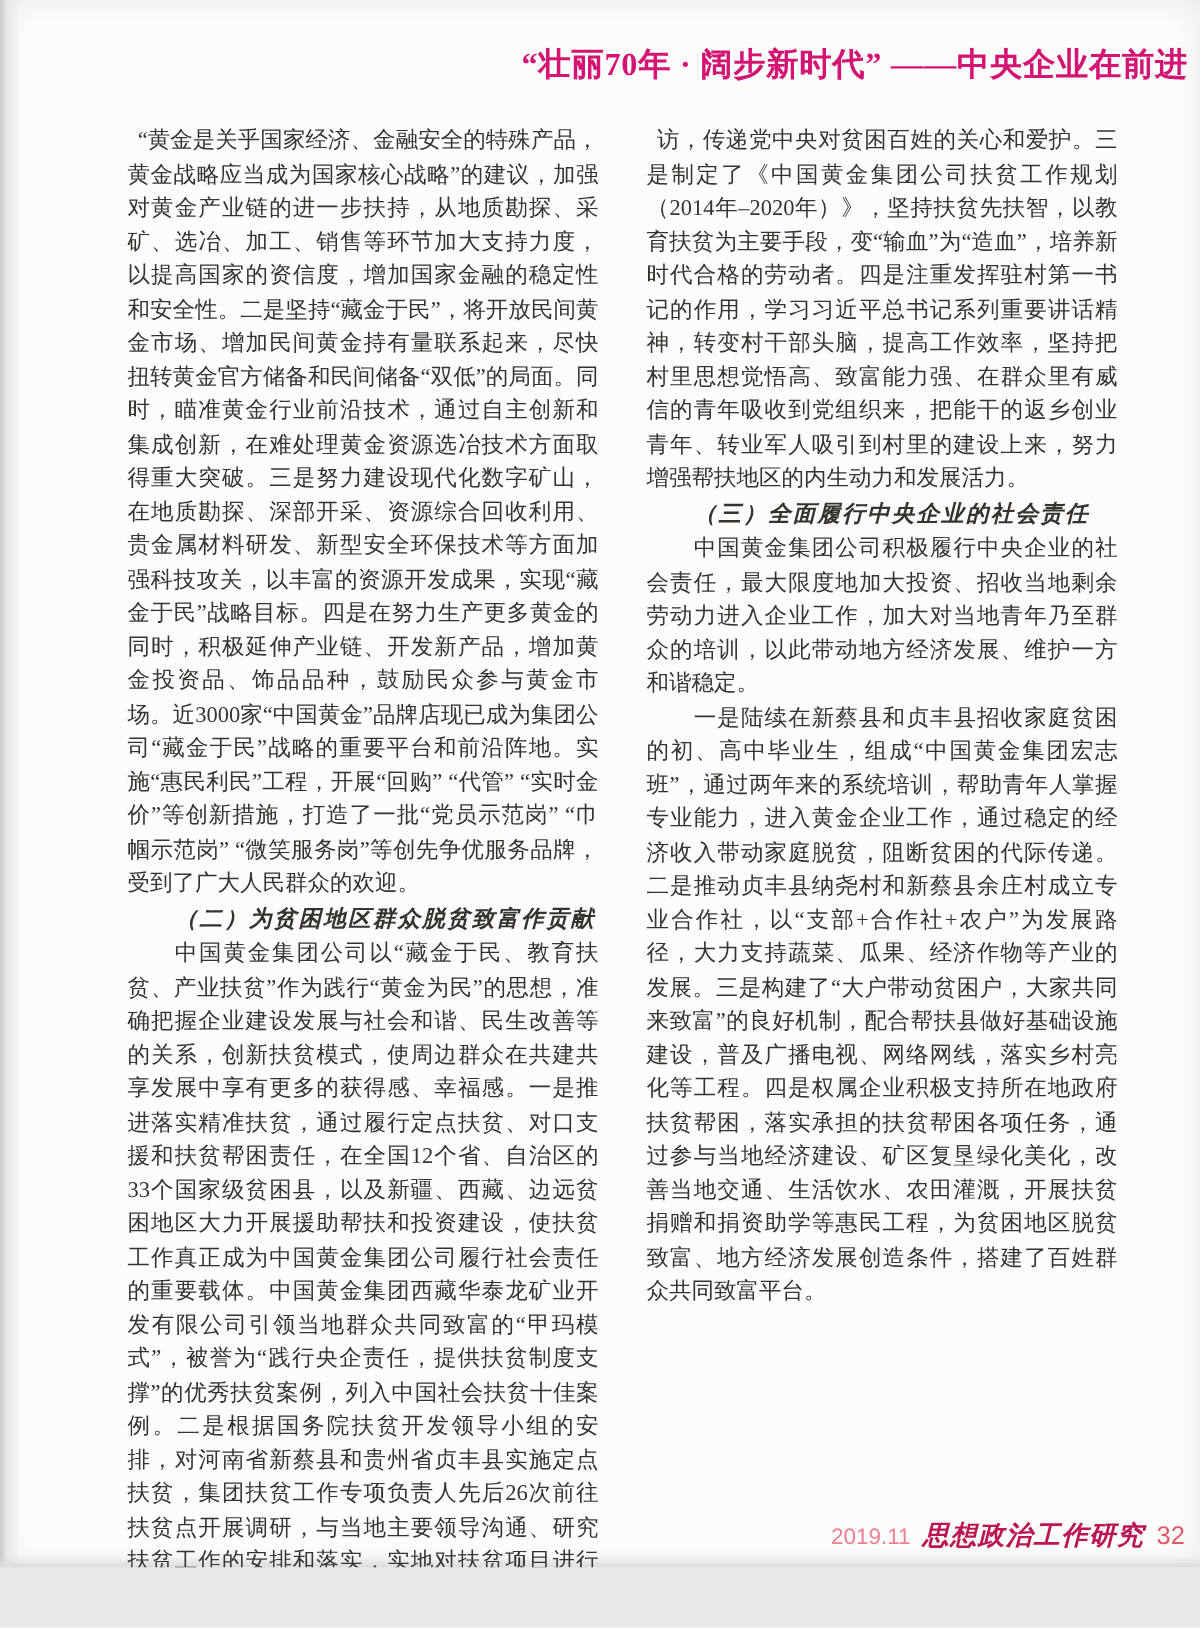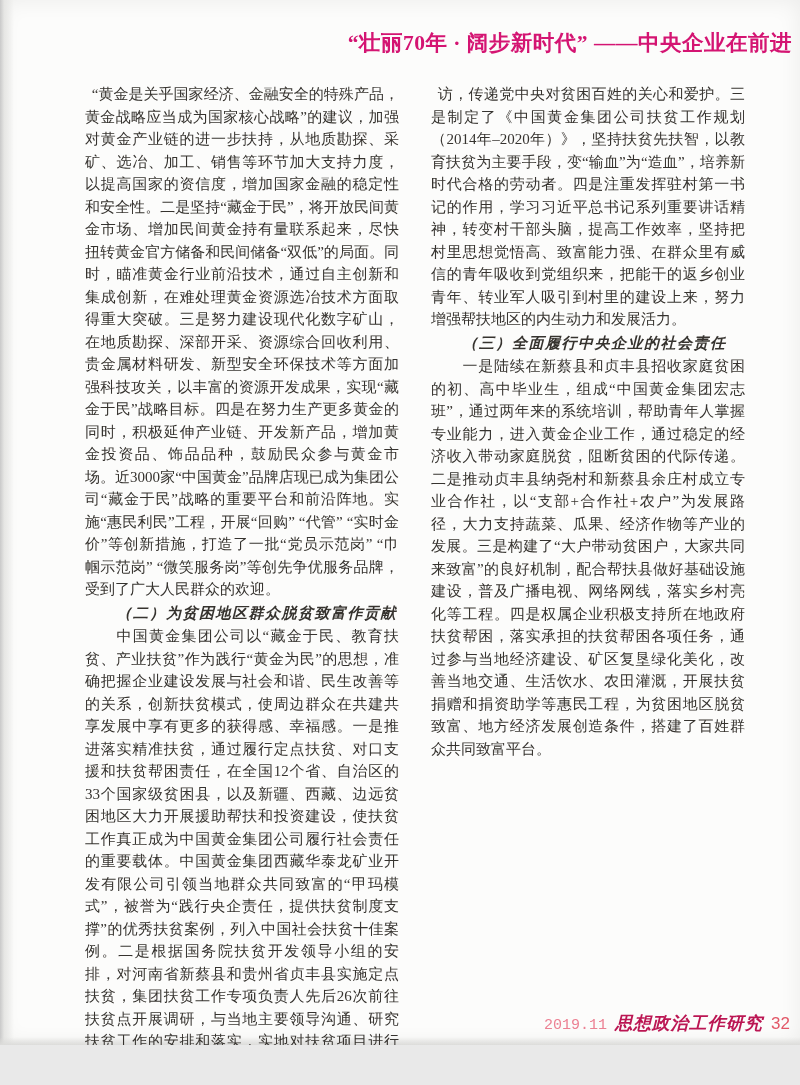--- a/index.html
+++ b/index.html
@@ -50,21 +50,21 @@
     font-size:17px;font-style:italic;letter-spacing:2px;
     color:var(--byline,#4c4944);
     margin-top:40px;
   }
   .page-footer{
     position:absolute;bottom:10px;right:10px;
     display:flex;align-items:baseline;gap:8px;
     white-space:nowrap;
   }
   .footer-issue{
-    font-family:Liberation Mono, monospace;
+    font-family:Liberation Sans, sans-serif;
     font-size:15px;color:var(--footer_issue,#ec8193);
   }
   .footer-journal{
     font-size:17.5px;font-weight:bold;font-style:italic;
     letter-spacing:1px;color:var(--footer_journal,#bb1653);
   }
   .footer-page{
     font-family:"Liberation Sans","DejaVu Sans",sans-serif;
     font-size:17px;color:var(--footer_page,#e25767);
   }
@@ -80,20 +80,21 @@
 
   <div class="body-columns">
     <div class="col">
         <p class="body-para">“黄金是关乎国家经济、金融安全的特殊产品，黄金战略应当成为国家核心战略”的建议，加强对黄金产业链的进一步扶持，从地质勘探、采矿、选冶、加工、销售等环节加大支持力度，以提高国家的资信度，增加国家金融的稳定性和安全性。二是坚持“藏金于民”，将开放民间黄金市场、增加民间黄金持有量联系起来，尽快扭转黄金官方储备和民间储备“双低”的局面。同时，瞄准黄金行业前沿技术，通过自主创新和集成创新，在难处理黄金资源选冶技术方面取得重大突破。三是努力建设现代化数字矿山，在地质勘探、深部开采、资源综合回收利用、贵金属材料研发、新型安全环保技术等方面加强科技攻关，以丰富的资源开发成果，实现“藏金于民”战略目标。四是在努力生产更多黄金的同时，积极延伸产业链、开发新产品，增加黄金投资品、饰品品种，鼓励民众参与黄金市场。近3000家“中国黄金”品牌店现已成为集团公司“藏金于民”战略的重要平台和前沿阵地。实施“惠民利民”工程，开展“回购” “代管” “实时金价”等创新措施，打造了一批“党员示范岗” “巾帼示范岗” “微笑服务岗”等创先争优服务品牌，受到了广大人民群众的欢迎。</p>
         <p class="subheading">（二）为贫困地区群众脱贫致富作贡献</p>
         <p class="body-para-indent">中国黄金集团公司以“藏金于民、教育扶贫、产业扶贫”作为践行“黄金为民”的思想，准确把握企业建设发展与社会和谐、民生改善等的关系，创新扶贫模式，使周边群众在共建共享发展中享有更多的获得感、幸福感。一是推进落实精准扶贫，通过履行定点扶贫、对口支援和扶贫帮困责任，在全国12个省、自治区的33个国家级贫困县，以及新疆、西藏、边远贫困地区大力开展援助帮扶和投资建设，使扶贫工作真正成为中国黄金集团公司履行社会责任的重要载体。中国黄金集团西藏华泰龙矿业开发有限公司引领当地群众共同致富的“甲玛模式”，被誉为“践行央企责任，提供扶贫制度支撑”的优秀扶贫案例，列入中国社会扶贫十佳案例。二是根据国务院扶贫开发领导小组的安排，对河南省新蔡县和贵州省贞丰县实施定点扶贫，集团扶贫工作专项负责人先后26次前往扶贫点开展调研，与当地主要领导沟通、研究扶贫工作的安排和落实，实地对扶贫项目进行考察，对贫困户进行走</p>
       </div>
     <div class="col">
         <p class="body-para">访，传递党中央对贫困百姓的关心和爱护。三是制定了《中国黄金集团公司扶贫工作规划（2014年–2020年）》，坚持扶贫先扶智，以教育扶贫为主要手段，变“输血”为“造血”，培养新时代合格的劳动者。四是注重发挥驻村第一书记的作用，学习习近平总书记系列重要讲话精神，转变村干部头脑，提高工作效率，坚持把村里思想觉悟高、致富能力强、在群众里有威信的青年吸收到党组织来，把能干的返乡创业青年、转业军人吸引到村里的建设上来，努力增强帮扶地区的内生动力和发展活力。</p>
         <p class="subheading">（三）全面履行中央企业的社会责任</p>
+        <p class="body-para-indent">中国黄金集团公司积极履行中央企业的社会责任，最大限度地加大投资、招收当地剩余劳动力进入企业工作，加大对当地青年乃至群众的培训，以此带动地方经济发展、维护一方和谐稳定。</p>
         <p class="body-para-indent">一是陆续在新蔡县和贞丰县招收家庭贫困的初、高中毕业生，组成“中国黄金集团宏志班”，通过两年来的系统培训，帮助青年人掌握专业能力，进入黄金企业工作，通过稳定的经济收入带动家庭脱贫，阻断贫困的代际传递。二是推动贞丰县纳尧村和新蔡县余庄村成立专业合作社，以“支部+合作社+农户”为发展路径，大力支持蔬菜、瓜果、经济作物等产业的发展。三是构建了“大户带动贫困户，大家共同来致富”的良好机制，配合帮扶县做好基础设施建设，普及广播电视、网络网线，落实乡村亮化等工程。四是权属企业积极支持所在地政府扶贫帮困，落实承担的扶贫帮困各项任务，通过参与当地经济建设、矿区复垦绿化美化，改善当地交通、生活饮水、农田灌溉，开展扶贫捐赠和捐资助学等惠民工程，为贫困地区脱贫致富、地方经济发展创造条件，搭建了百姓群众共同致富平台。</p>
       </div>
   </div>
 
   <div class="byline">责任编辑　苏鸿雁</div>
 
   <div class="page-footer">
     <span class="footer-issue">2019.11</span>
     <span class="footer-journal">思想政治工作研究</span>
     <span class="footer-page">32</span>

